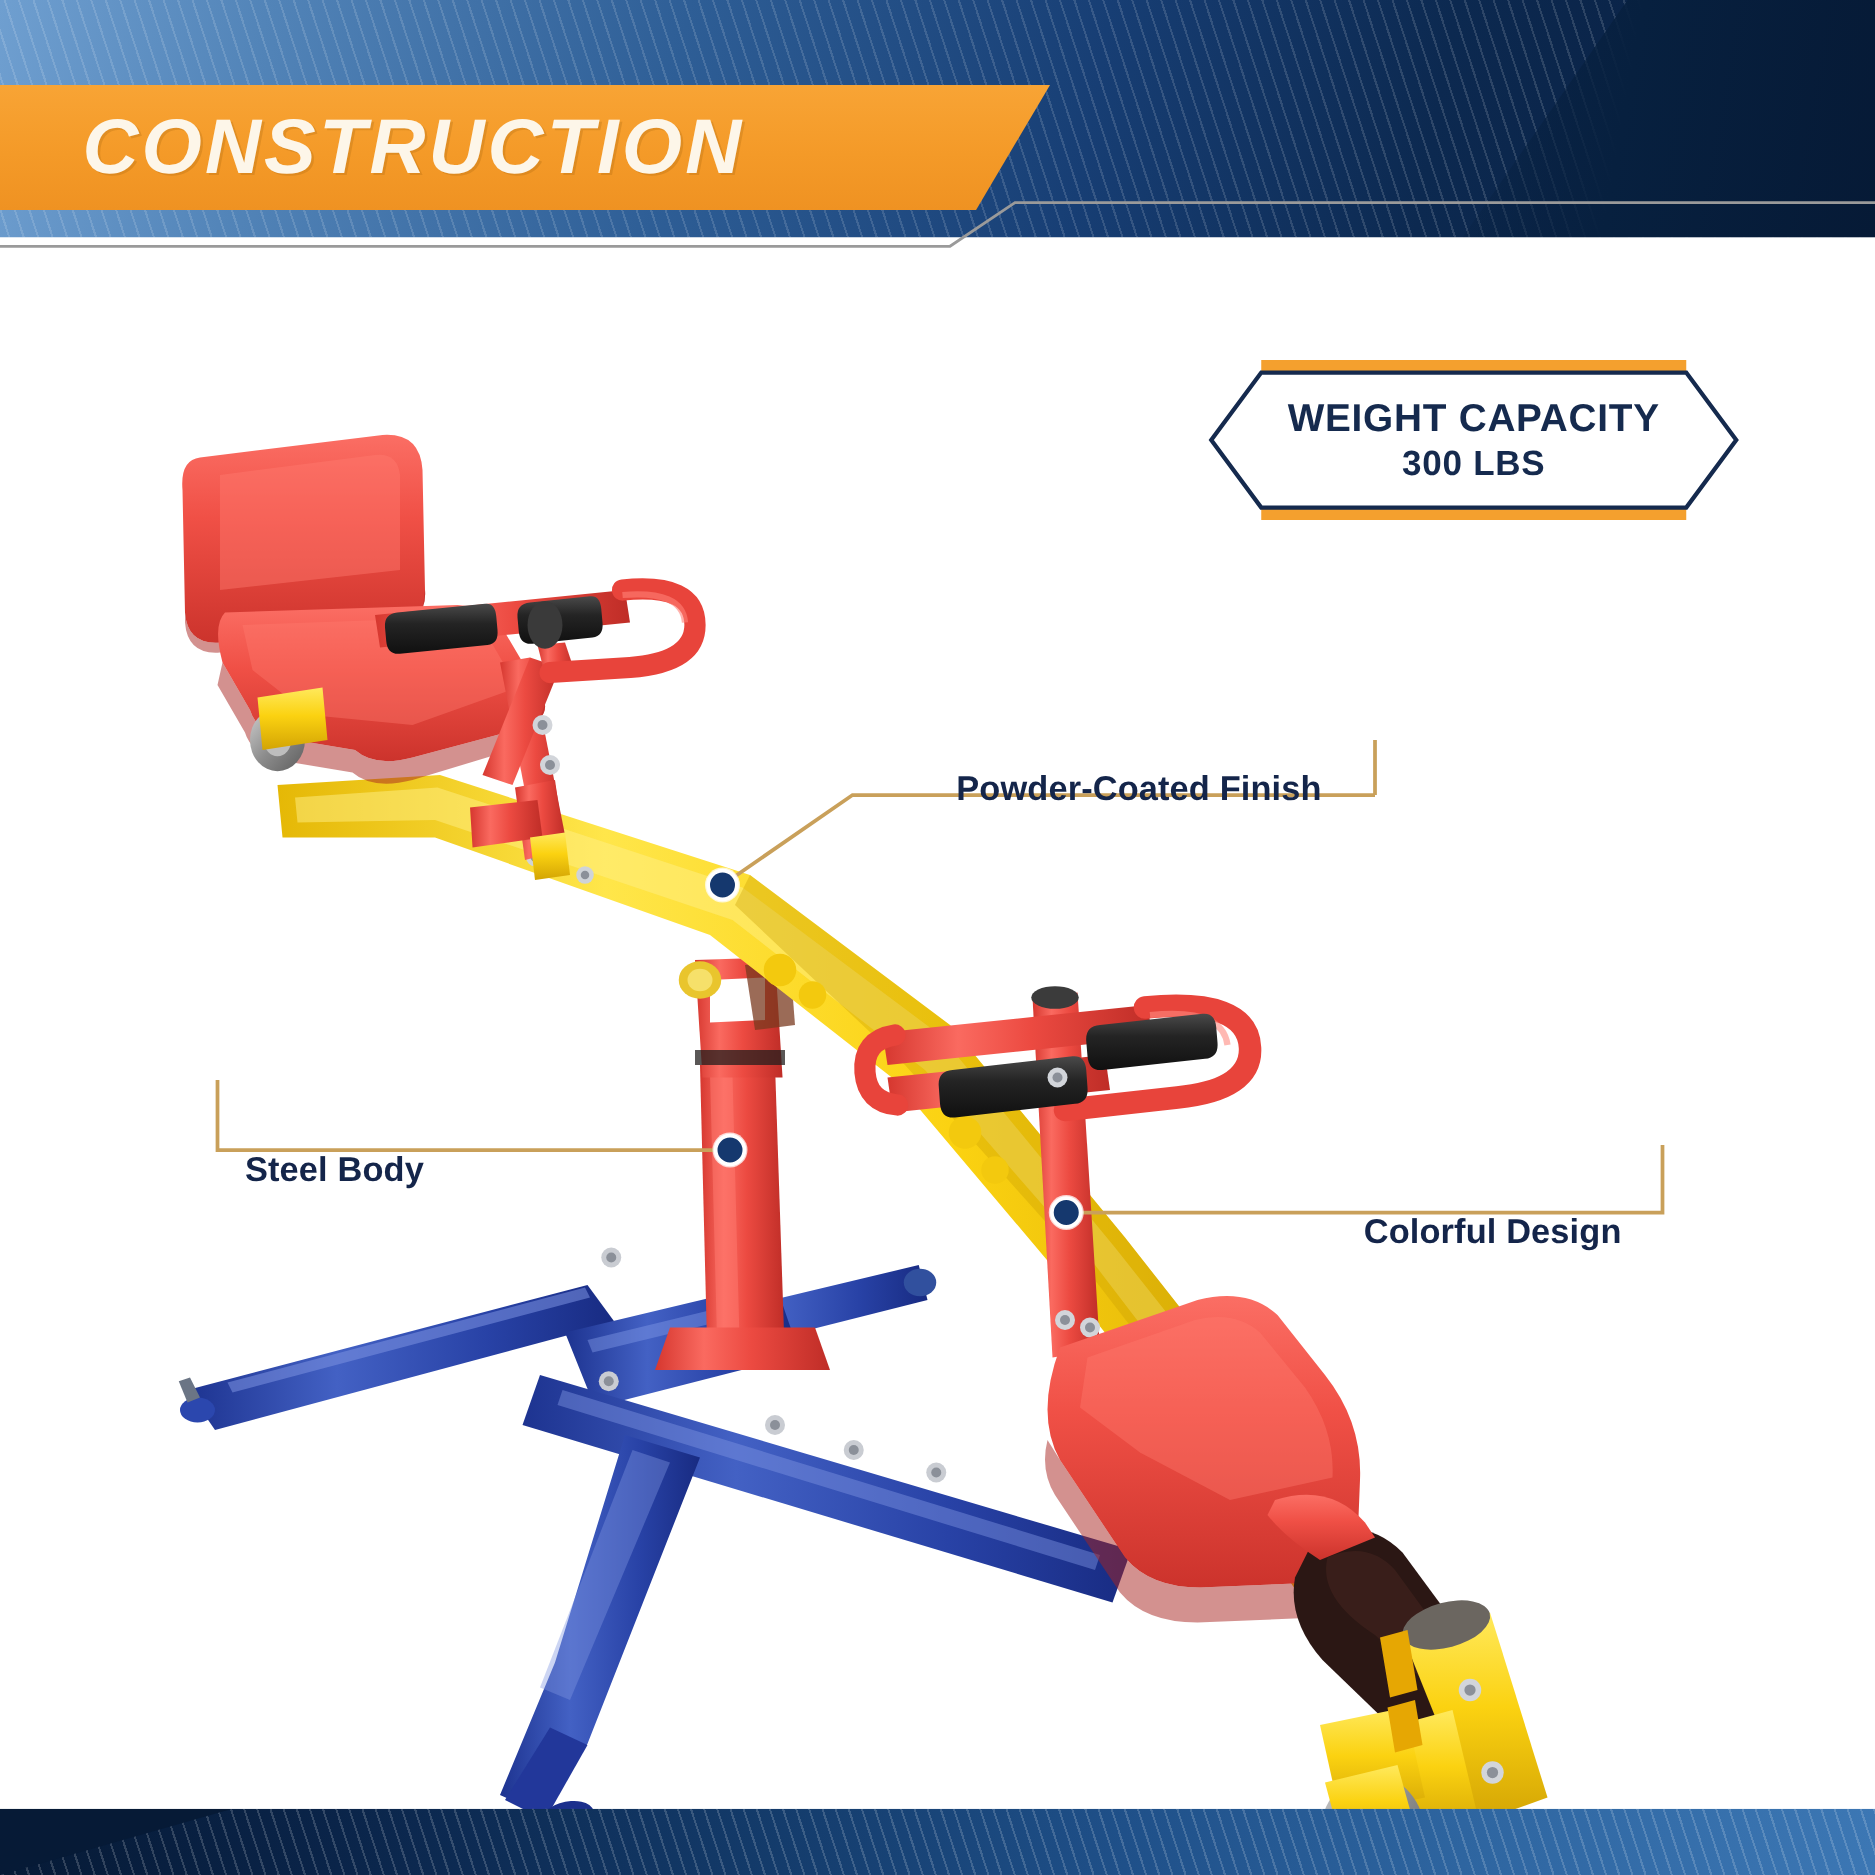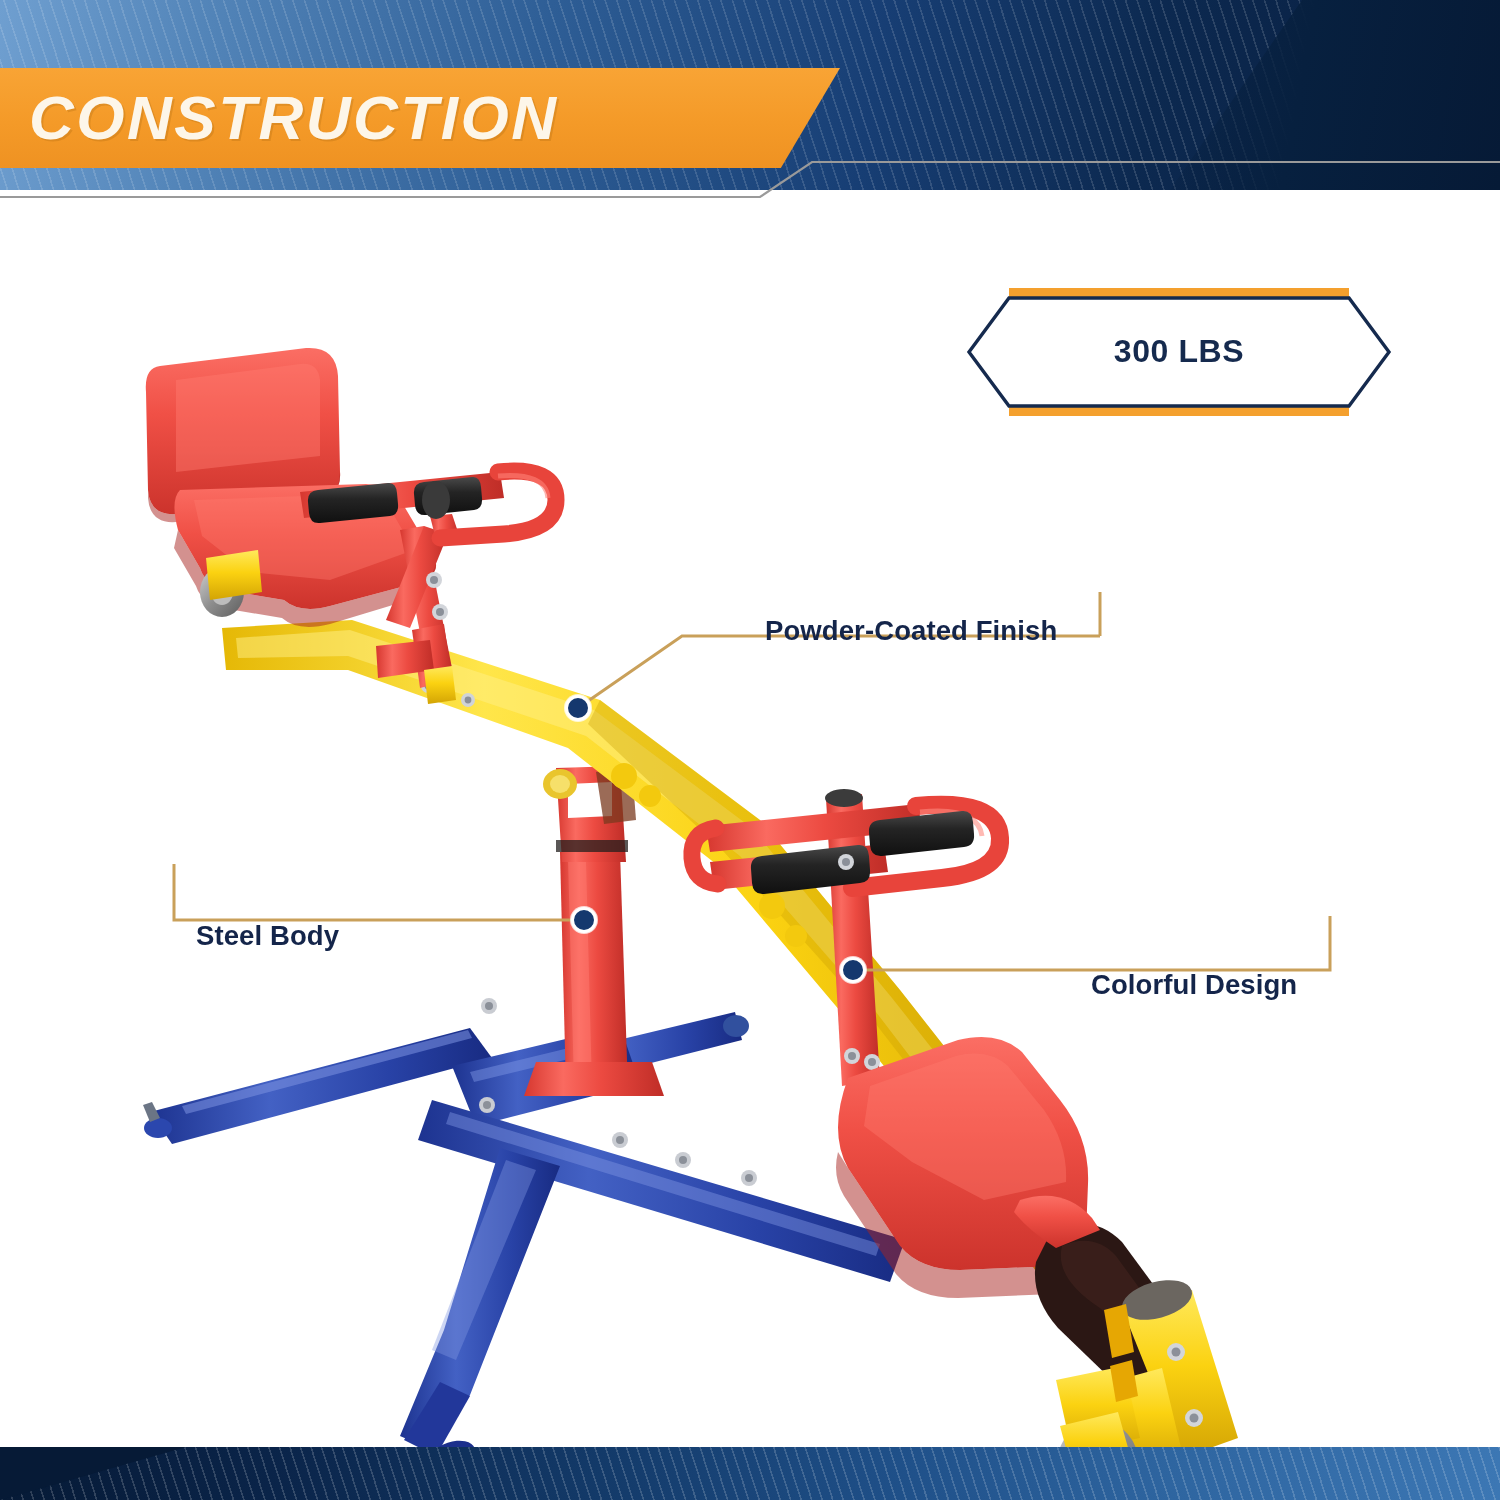--- a/index.html
+++ b/index.html
@@ -31,21 +31,21 @@
   }
   
   .titleplate{
     position:absolute;left:-30px;top:68px;width:870px;height:100px;
     background:linear-gradient(180deg,#f8a435 0%,#f49a28 55%,#ef9222 100%);
     clip-path:polygon(0 0,100% 0,93.2% 100%,0 100%);
     box-shadow:0 2px 3px rgba(0,0,0,.18);
     display:flex;align-items:center;
   }
   .titleplate .t{
-    margin-left:59px;
+    margin-left:96px;
     font-size:62px;font-weight:700;font-style:italic;
     letter-spacing:2.5px;
     color:#fdf6e9;
     text-shadow:2px 2px 0 rgba(150,90,10,.22);
     line-height:1;
     white-space:nowrap;
   }
   
   .stepline{position:absolute;left:0;top:150px;width:1500px;height:70px;}
 
@@ -73,21 +73,21 @@
   }
   .badge .ortop{top:0;}
   .badge .orbot{bottom:0;}
   .badge svg{position:absolute;left:0;top:4px;}
   .badge .txt{
     position:absolute;left:0;top:0;width:432px;height:128px;
     display:flex;flex-direction:column;align-items:center;justify-content:center;
     color:#152a4e;font-weight:700;letter-spacing:.6px;line-height:1.18;
   }
   .badge .l1{font-size:31px;}
-  .badge .l2{font-size:32px;}
+  .badge .l2{font-size:28px;}
 
   
   .callout{position:absolute;}
   .co-label{
     position:absolute;white-space:nowrap;
     color:#14254a;font-size:27.5px;font-weight:700;letter-spacing:.1px;margin-top:48px;
   }
   .dot{
     position:absolute;width:26px;height:26px;border-radius:50%;
     background:#15386e;border:3.5px solid #ffffff;
@@ -117,20 +117,21 @@
     <path d="M0,47 L760,47 L812,12 L1500,12" fill="none" stroke="#9a9a9a" stroke-width="2.2"></path>
   </svg>
 
   <div class="badge">
     <div class="ortop"></div>
     <div class="orbot"></div>
     <svg width="432" height="120" viewBox="0 0 432 120">
       <polygon points="46,6 386,6 426,60 386,114 46,114 6,60" fill="#ffffff" stroke="#152a4e" stroke-width="3.4"></polygon>
     </svg>
     <div class="txt">
+      <div class="l1">WEIGHT CAPACITY</div>
       <div class="l2">300 LBS</div>
     </div>
   </div>
 
   <svg class="product" width="1500" height="1250" viewBox="0 0 1500 1250">
     <defs>
       <linearGradient id="gRed" x1="0" y1="0" x2="0" y2="1">
         <stop offset="0%" stop-color="#f9625a"></stop>
         <stop offset="35%" stop-color="#ee4b42"></stop>
         <stop offset="100%" stop-color="#c9302a"></stop>

